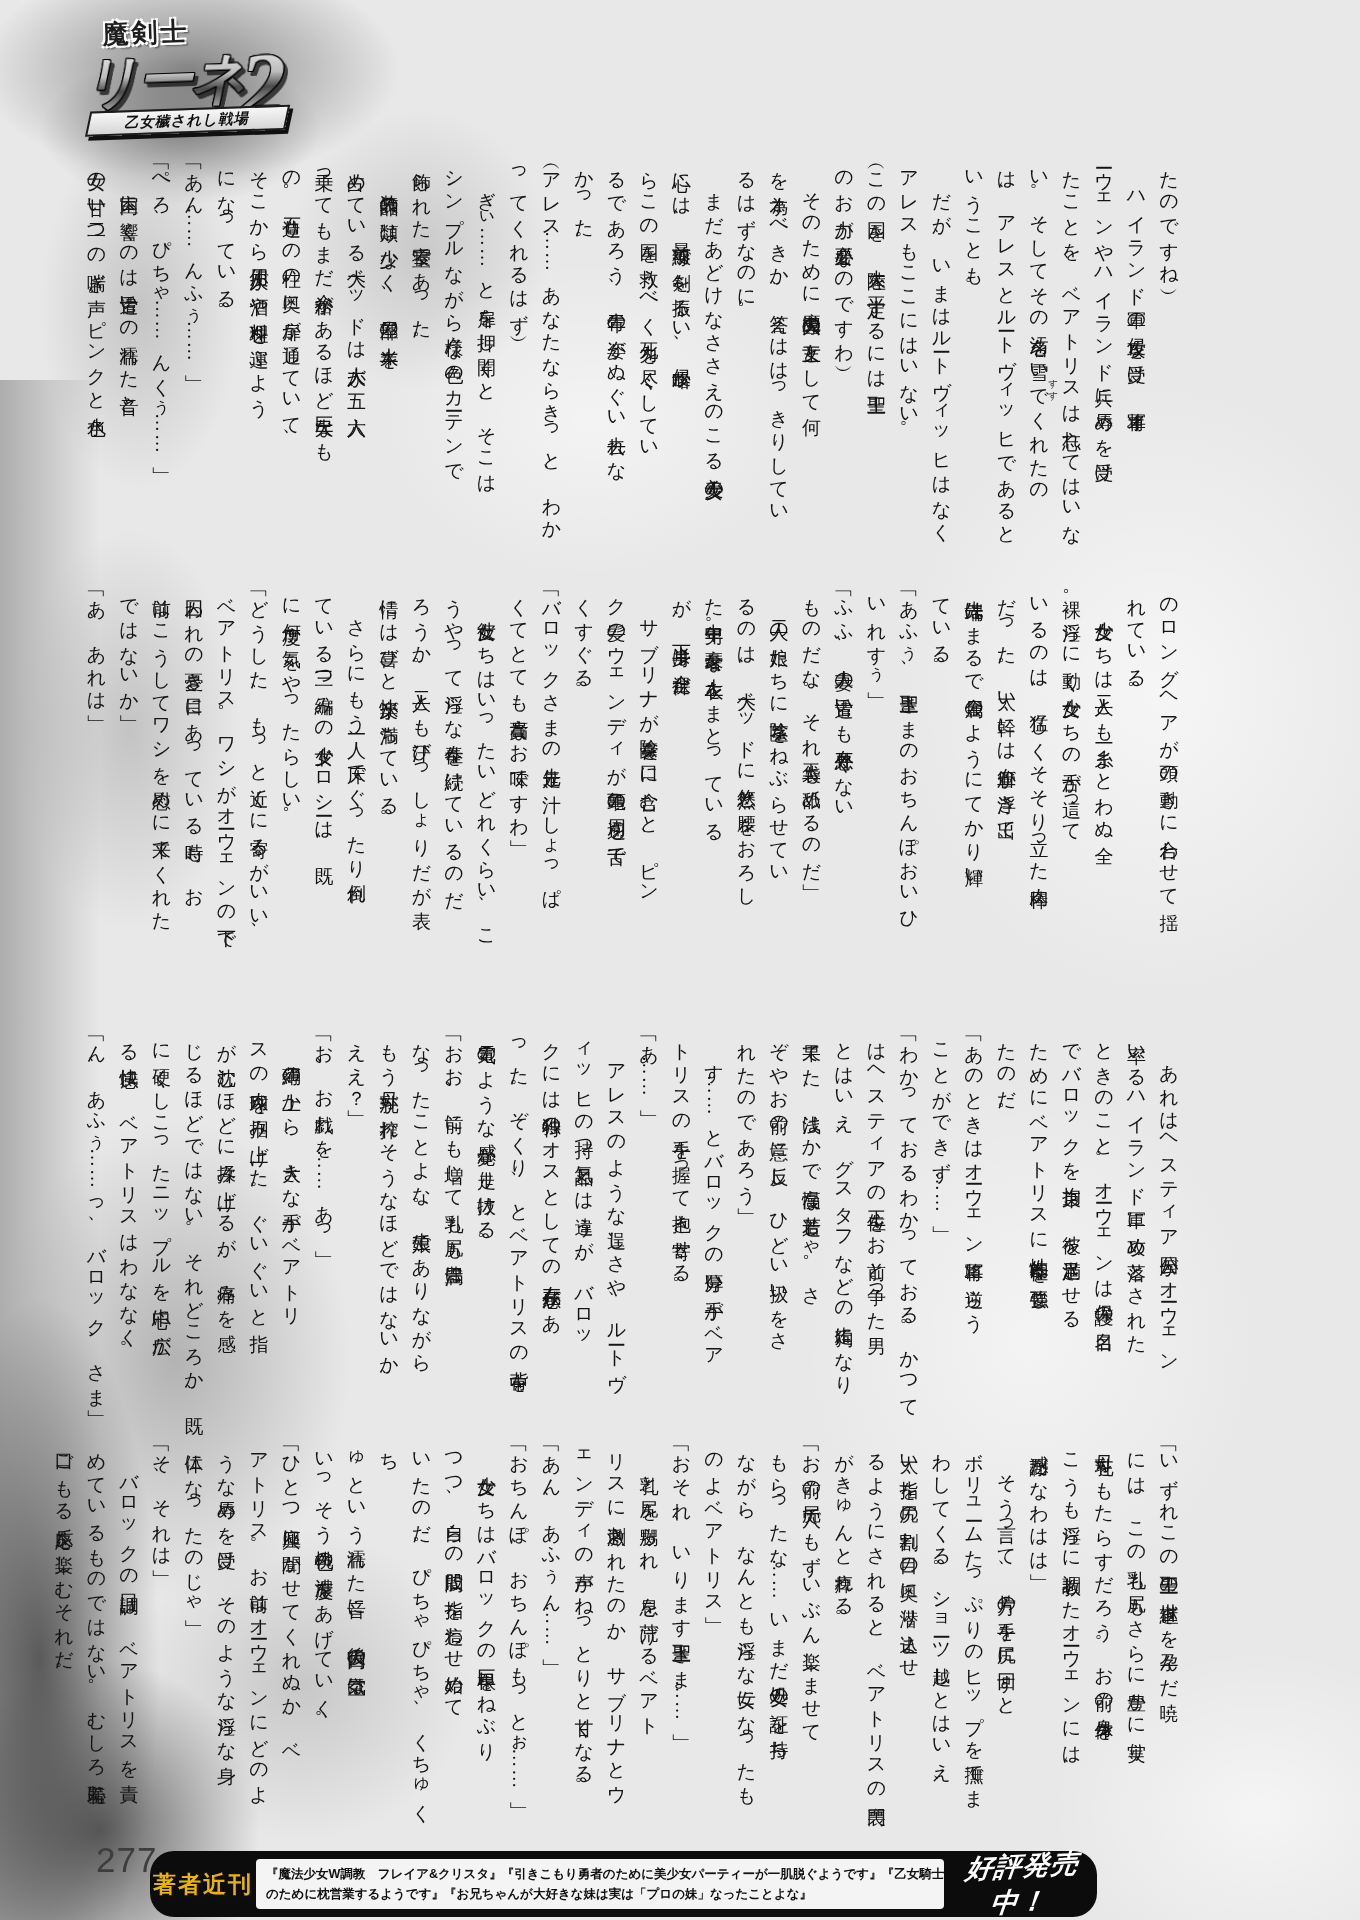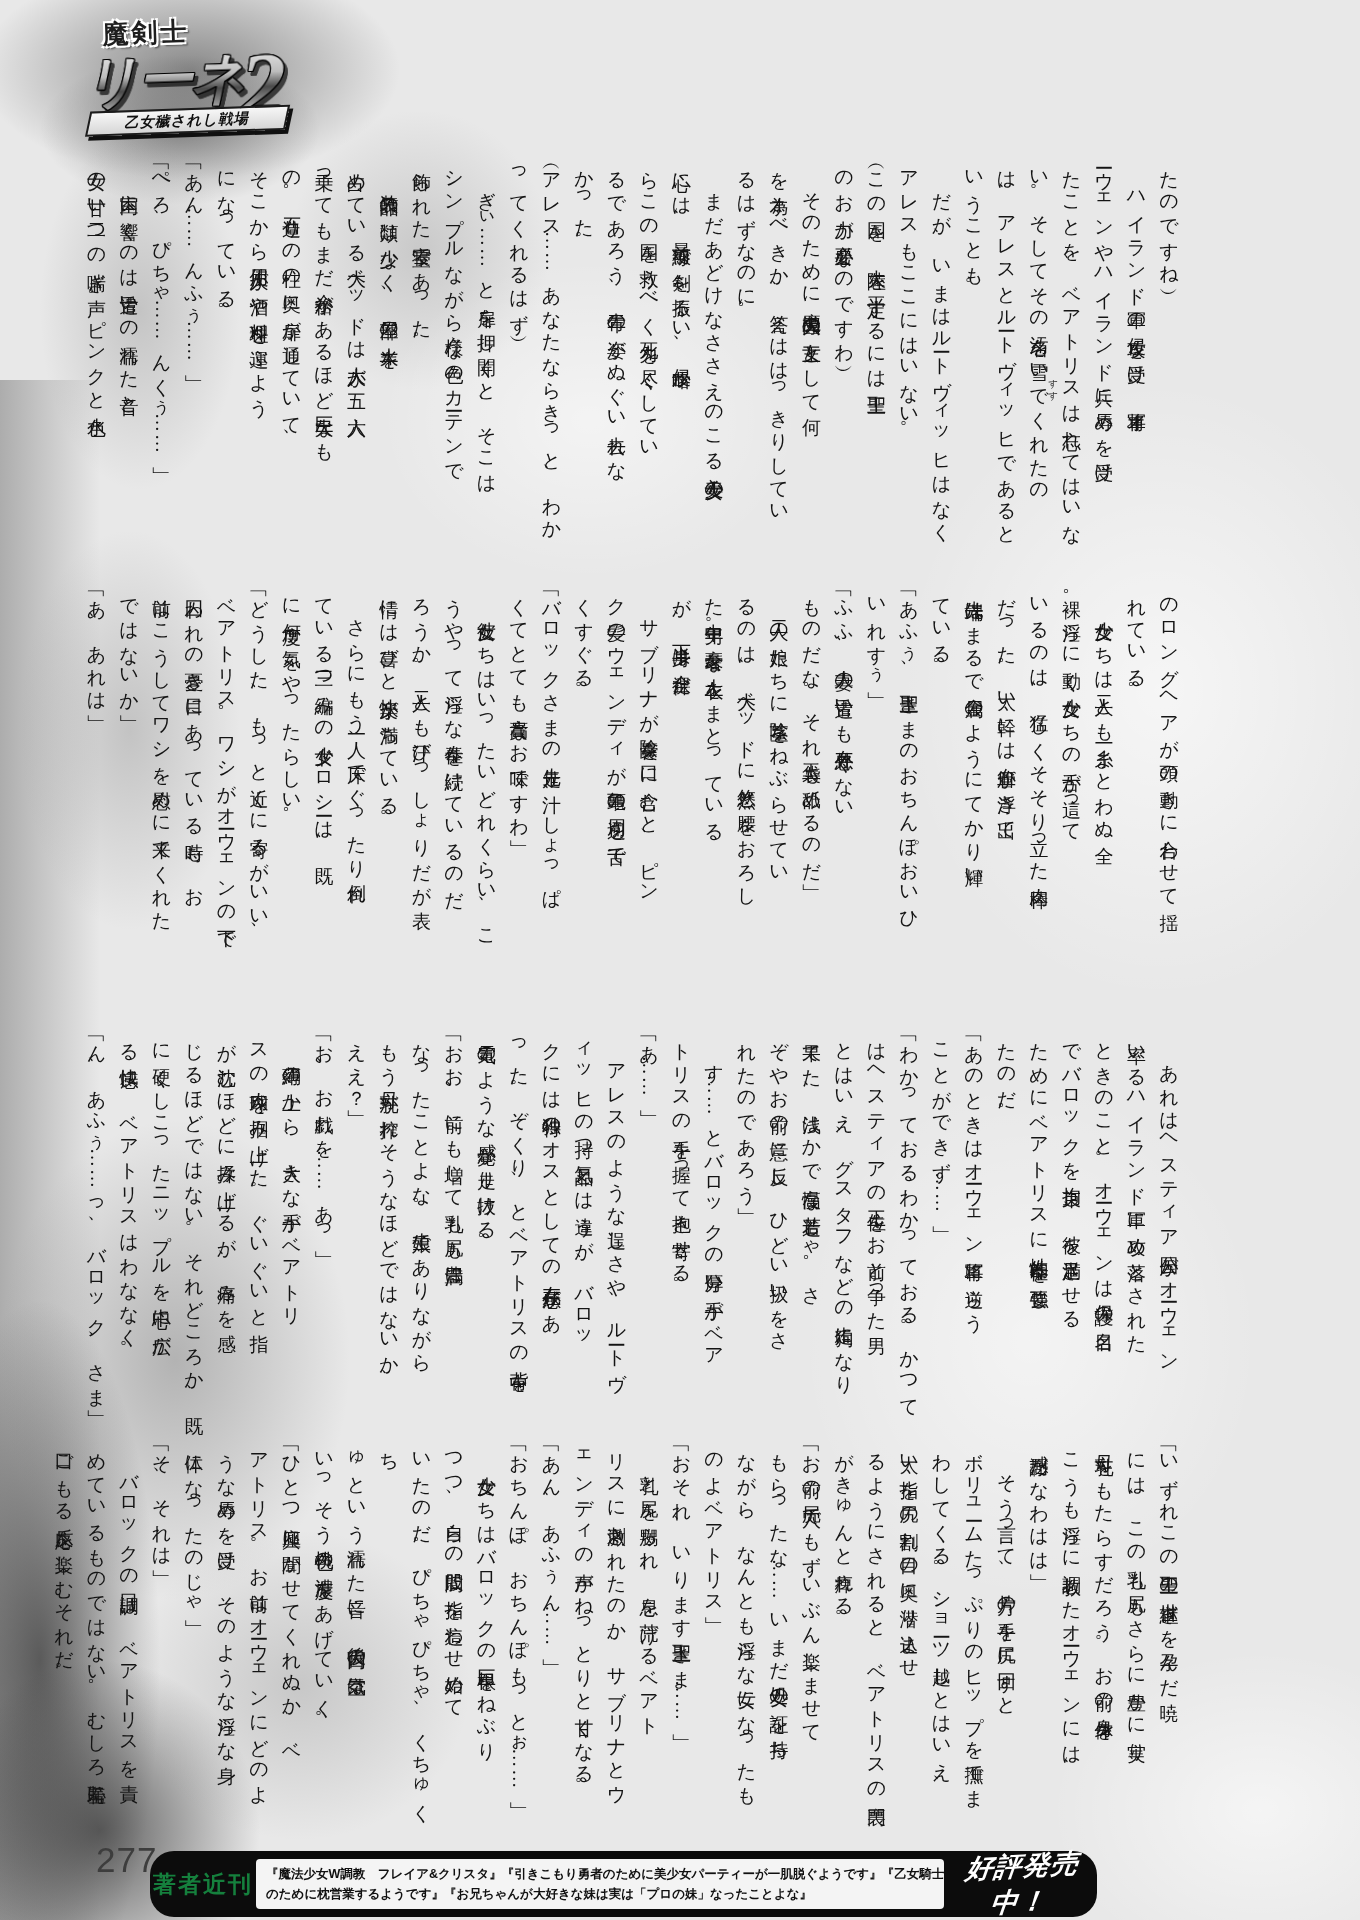--- a/index.html
+++ b/index.html
@@ -57,21 +57,21 @@
     font-family:Liberation Sans, sans-serif;
     font-size:35px;color:#3d3d3d;letter-spacing:1px;margin-left:26px;
   }
   .footer{
     position:absolute;left:150px;top:1851px;width:947px;height:66px;
     background:#0c0c0c;border-radius:24px;
     display:flex;align-items:center;
     font-family:"Liberation Sans","DejaVu Sans",sans-serif;
   }
   .footer-label{
-    width:106px;text-align:center;color:#15803d;font-weight:bold;font-size:23px;
+    width:106px;text-align:center;color:#eab308;font-weight:bold;font-size:23px;
     letter-spacing:2px;flex:0 0 auto;
   }
   .footer-titles{
     flex:0 0 auto;width:688px;height:50px;box-sizing:border-box;
     background:#f4f4f4;border-radius:4px;margin:5px 0;padding:3px 10px;
     display:flex;flex-direction:column;justify-content:center;
     font-size:12.5px;font-weight:bold;color:#101010;line-height:1.6;
     white-space:nowrap;overflow:hidden;
   }
   .footer-badge{

